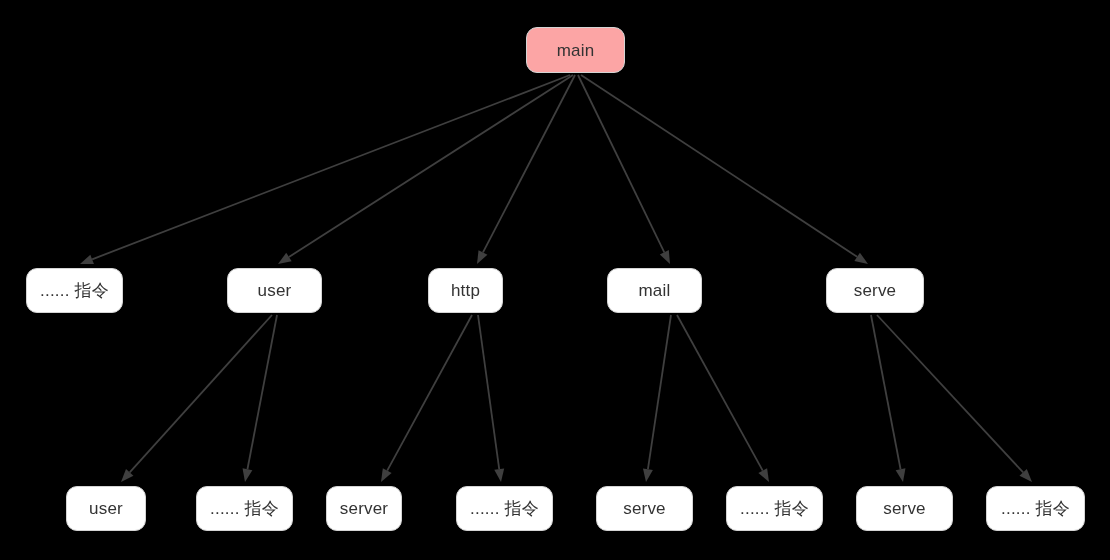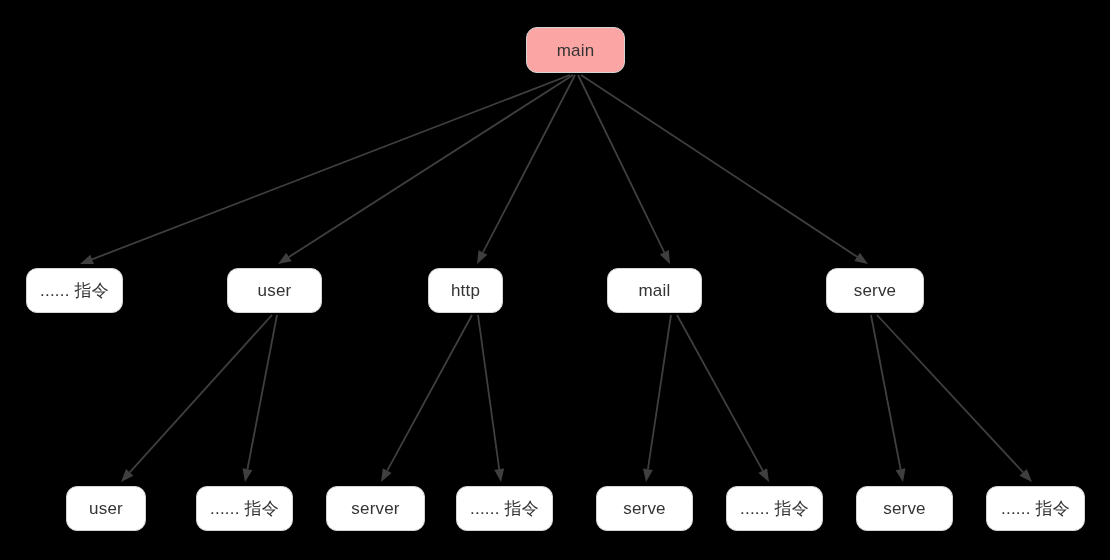--- a/index.html
+++ b/index.html
@@ -118,21 +118,21 @@
       </div>
       <div class="node" style="left: 826px; top: 268px; width: 98px; height: 45px; background: rgb(255, 255, 255); color: rgb(51, 51, 51);">
         <span class="node-label">serve</span>
       </div>
       <div class="node" style="left: 66px; top: 486px; width: 80px; height: 45px; background: rgb(255, 255, 255); color: rgb(51, 51, 51);">
         <span class="node-label">user</span>
       </div>
       <div class="node" style="left: 196px; top: 486px; width: 97px; height: 45px; background: rgb(255, 255, 255); color: rgb(51, 51, 51);">
         <span class="node-label">...... 指令</span>
       </div>
-      <div class="node" style="left: 326px; top: 486px; width: 99px; height: 45px; background: rgb(255, 255, 255); color: rgb(51, 51, 51);">
+      <div class="node" style="left: 326px; top: 486px; width: 76px; height: 45px; background: rgb(255, 255, 255); color: rgb(51, 51, 51);">
         <span class="node-label">server</span>
       </div>
       <div class="node" style="left: 456px; top: 486px; width: 97px; height: 45px; background: rgb(255, 255, 255); color: rgb(51, 51, 51);">
         <span class="node-label">...... 指令</span>
       </div>
       <div class="node" style="left: 596px; top: 486px; width: 97px; height: 45px; background: rgb(255, 255, 255); color: rgb(51, 51, 51);">
         <span class="node-label">serve</span>
       </div>
       <div class="node" style="left: 726px; top: 486px; width: 97px; height: 45px; background: rgb(255, 255, 255); color: rgb(51, 51, 51);">
         <span class="node-label">...... 指令</span>

